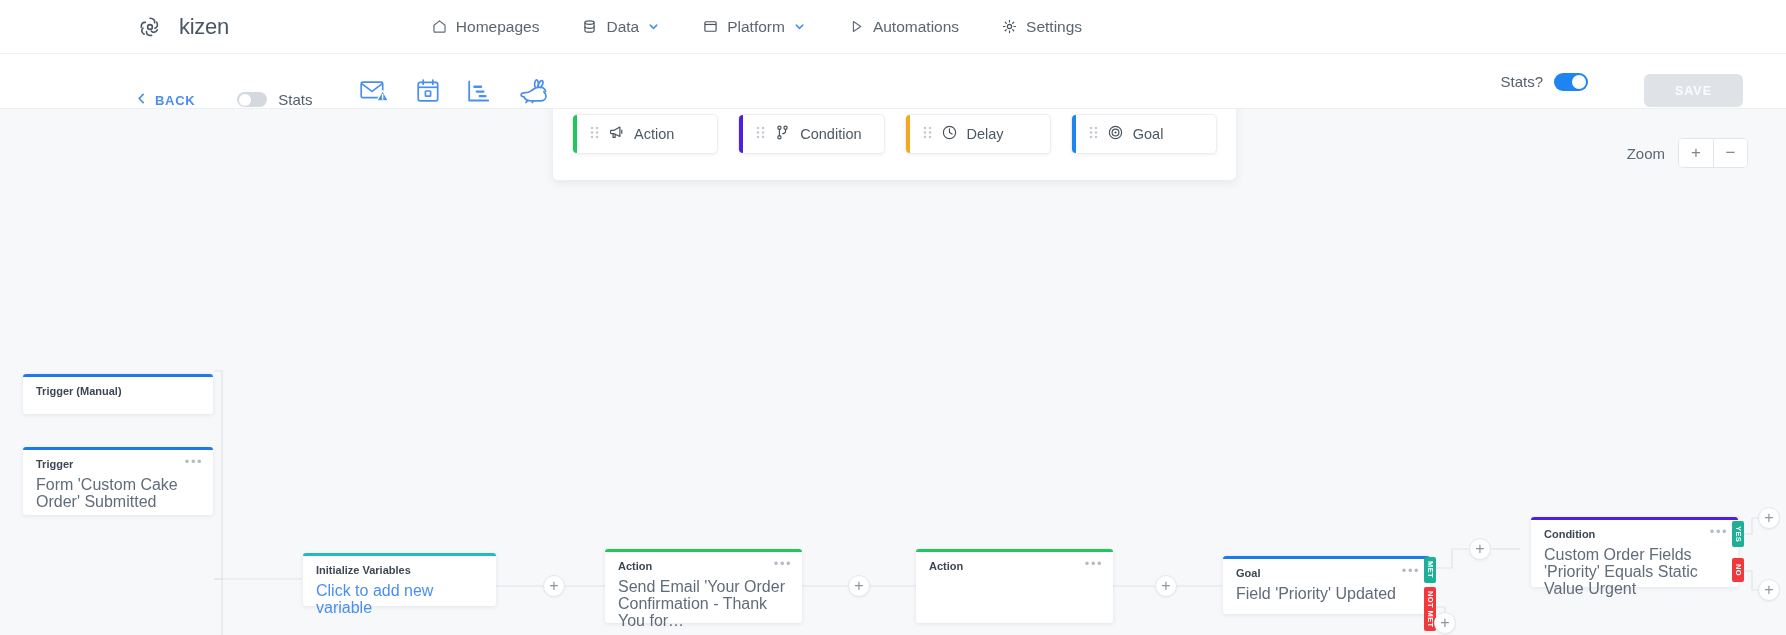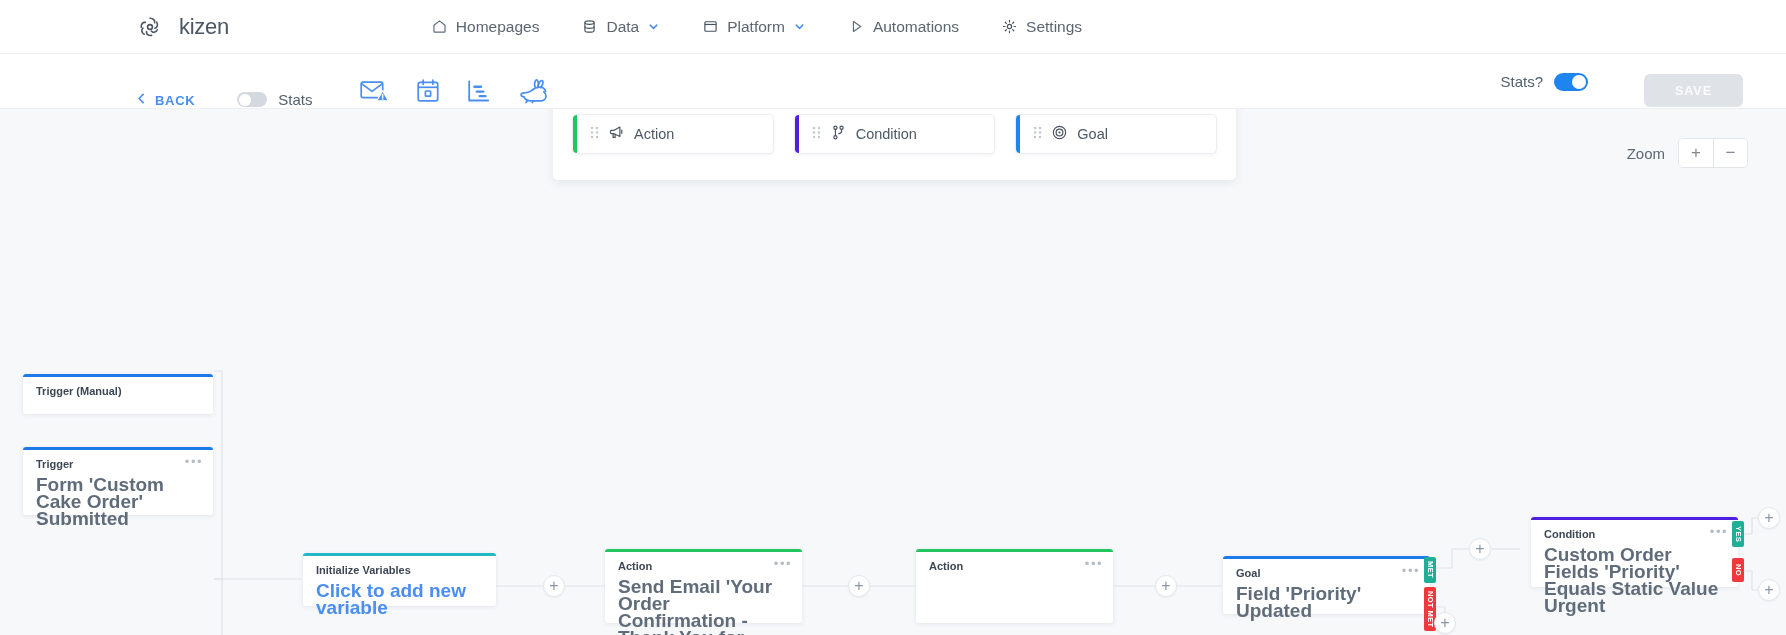--- a/index.html
+++ b/index.html
@@ -153,21 +153,21 @@
   }
   .node.t-trigger::before { background: #1e7ae8; }
   .node.t-var::before     { background: #22b8c4; }
   .node.t-action::before  { background: #22c55e; }
   .node.t-goal::before    { background: #1e7ae8; }
   .node.t-cond::before    { background: #4f1fe0; }
   .node-title {
     font-size: 11px; font-weight: 700; color: #3d4753; line-height: 17px;
   }
   .node-sub {
-    font-size: 19px; color: #606c79; line-height: 17px; margin-top: 3px; font-weight: bold;
+    font-size: 16px; color: #606c79; line-height: 17px; margin-top: 3px;
   }
   .node-sub.link { color: #4a8ef0; }
   .dots {
     position: absolute; right: 10px; top: 10px;
     color: #b4bcc6; font-size: 13px; letter-spacing: 1.5px; line-height: 10px;
   }
 
   .plus-node {
     position: absolute; width: 22px; height: 22px; border-radius: 50%;
     background: #fff; border: 1px solid #e4e8ec; color: #8a96a3;
@@ -385,35 +385,54 @@
             <circle cx="6.4" cy="4.4" r="1.9"></circle>
             <circle cx="13.6" cy="4.4" r="1.9"></circle>
             <circle cx="6.4" cy="15.6" r="1.9"></circle>
             <path d="M6.4 6.3v7.4"></path>
             <path d="M13.6 6.3v2.2c0 2-1.8 2.6-3.4 2.8"></path>
           </svg>
         </span>
         <span class="pal-label">Condition</span>
       </div>
 
-
-      <div class="pal-card c-goal">
+      <div class="pal-card c-delay">
         <span>
           <svg class="grip" viewBox="0 0 9 13" fill="#c2c8d0">
             <circle cx="2" cy="2" r="1.25"></circle>
               <circle cx="7" cy="2" r="1.25"></circle>
             <circle cx="2" cy="6.5" r="1.25"></circle>
               <circle cx="7" cy="6.5" r="1.25"></circle>
             <circle cx="2" cy="11" r="1.25"></circle>
               <circle cx="7" cy="11" r="1.25"></circle>
           </svg>
         </span>
         <span class="pal-icon">
           <svg width="17" height="17" viewBox="0 0 20 20" fill="none" stroke="#49535f" stroke-width="1.4">
             <circle cx="10" cy="10" r="7.2"></circle>
+            <path d="M10 5.6V10l3 1.9" stroke-linecap="round" stroke-linejoin="round"></path>
+          </svg>
+        </span>
+        <span class="pal-label">Delay</span>
+      </div>
+
+      <div class="pal-card c-goal">
+        <span>
+          <svg class="grip" viewBox="0 0 9 13" fill="#c2c8d0">
+            <circle cx="2" cy="2" r="1.25"></circle>
+              <circle cx="7" cy="2" r="1.25"></circle>
+            <circle cx="2" cy="6.5" r="1.25"></circle>
+              <circle cx="7" cy="6.5" r="1.25"></circle>
+            <circle cx="2" cy="11" r="1.25"></circle>
+              <circle cx="7" cy="11" r="1.25"></circle>
+          </svg>
+        </span>
+        <span class="pal-icon">
+          <svg width="17" height="17" viewBox="0 0 20 20" fill="none" stroke="#49535f" stroke-width="1.4">
+            <circle cx="10" cy="10" r="7.2"></circle>
             <circle cx="10" cy="10" r="4"></circle>
             <circle cx="10" cy="10" r="1.3" fill="#49535f" stroke="none"></circle>
           </svg>
         </span>
         <span class="pal-label">Goal</span>
       </div>
 
     </div>
   </div>
 

